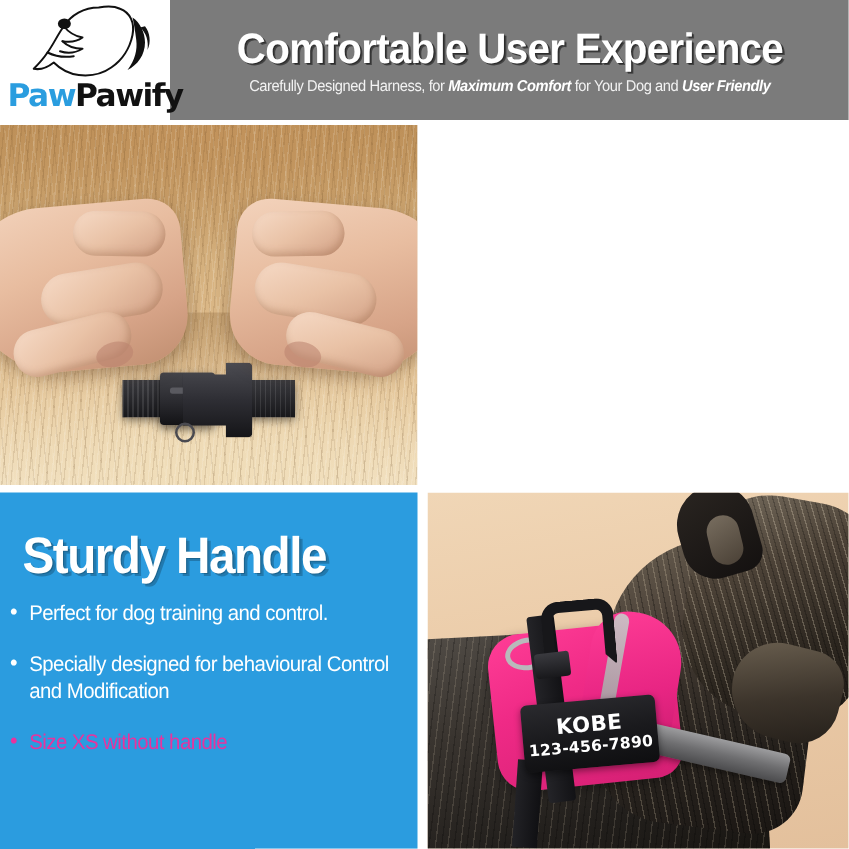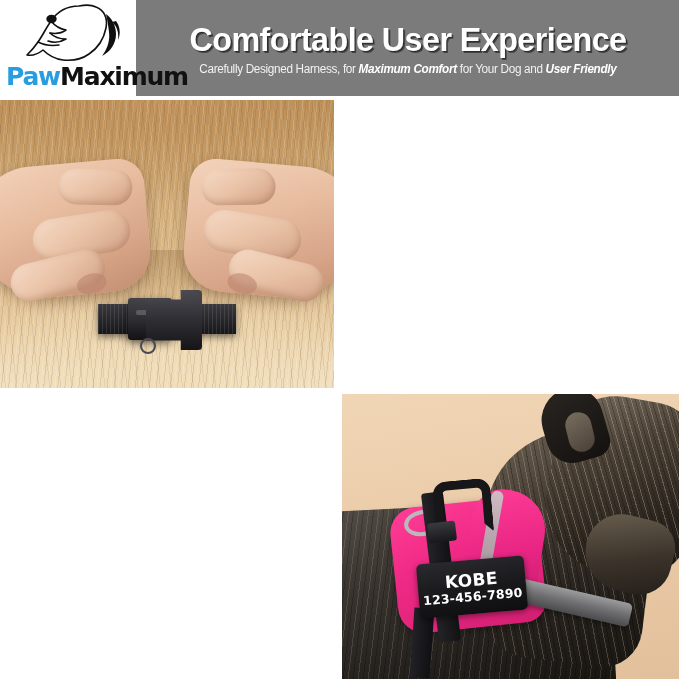--- a/index.html
+++ b/index.html
@@ -497,21 +497,21 @@
         <g fill="none" stroke="#111111" stroke-width="1.6" stroke-linecap="round" stroke-linejoin="round">
           <path d="M55 4 C43 4 33 10 27 19 C22 26 19 33 14 40 C10 46 6 50 3 53 C8 54 14 52 19 48 C24 53 31 57 39 58 C48 59 58 57 65 52 C74 46 80 36 82 26 C84 16 80 8 72 5 C66 2 60 3 55 4 Z"></path>
           <path d="M27 19 C31 24 36 27 42 28 C38 31 32 32 26 31"></path>
           <path d="M26 31 C30 35 36 37 42 37 C37 40 30 41 24 39"></path>
           <path d="M14 40 C20 43 28 44 35 43"></path>
         </g>
         <ellipse cx="27.5" cy="17" rx="5.2" ry="4.2" fill="#111111"></ellipse>
         <path d="M82 12 C88 16 92 24 92 32 C92 42 86 50 78 54 C84 46 86 38 85 30 C84 22 83 16 82 12 Z" fill="#111111"></path>
         <path d="M88 20 C93 24 95 31 94 38 C97 32 96 24 92 19 Z" fill="#111111"></path>
       </svg>
-      <div class="logo-wordmark"><span class="logo-paw">Paw</span><span class="logo-pawify">Maximum</span></div>
+      <div class="logo-wordmark"><span class="logo-paw">Paw</span><span class="logo-pawify">Pawify</span></div>
     </div>
 
     <div class="header-text">
       <div class="header-title">Comfortable User Experience</div>
       <div class="header-sub"><span>Carefully Designed Harness, for </span><b>Maximum Comfort</b><span> for Your Dog and </span><b>User Friendly</b></div>
     </div>
   </div>
 
   <div class="quad q-tl">
     <div class="photo-buckle">
@@ -539,20 +539,28 @@
       <div class="hand hand-right">
         <div class="finger fr1"></div>
         <div class="finger fr2"></div>
         <div class="finger fr3"></div>
         <div class="thumbnail-nail nr"></div>
       </div>
     </div>
   </div>
 
 
+  <div class="quad q-bl">
+    <div class="panel-title">Sturdy Handle</div>
+    <ul class="bullets">
+      <li>Perfect for dog training and control.</li>
+      <li>Specially designed for behavioural Control and Modification</li>
+      <li class="accent spaced">Size XS without handle</li>
+    </ul>
+  </div>
 
   <div class="quad q-br">
     <div class="photo-harness">
       <div class="dog-body">
           <div class="dog-body-fur"></div>
         </div>
       <div class="dog-neck">
           <div class="dog-neck-fur"></div>
         </div>
       <div class="dog-head">

